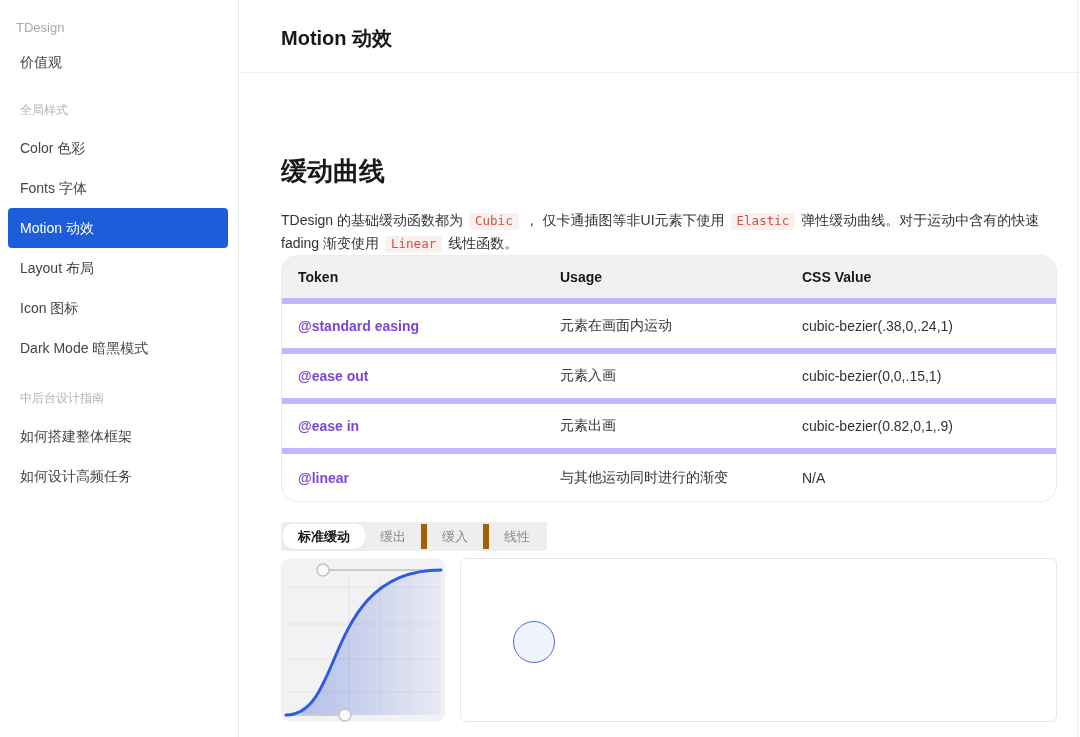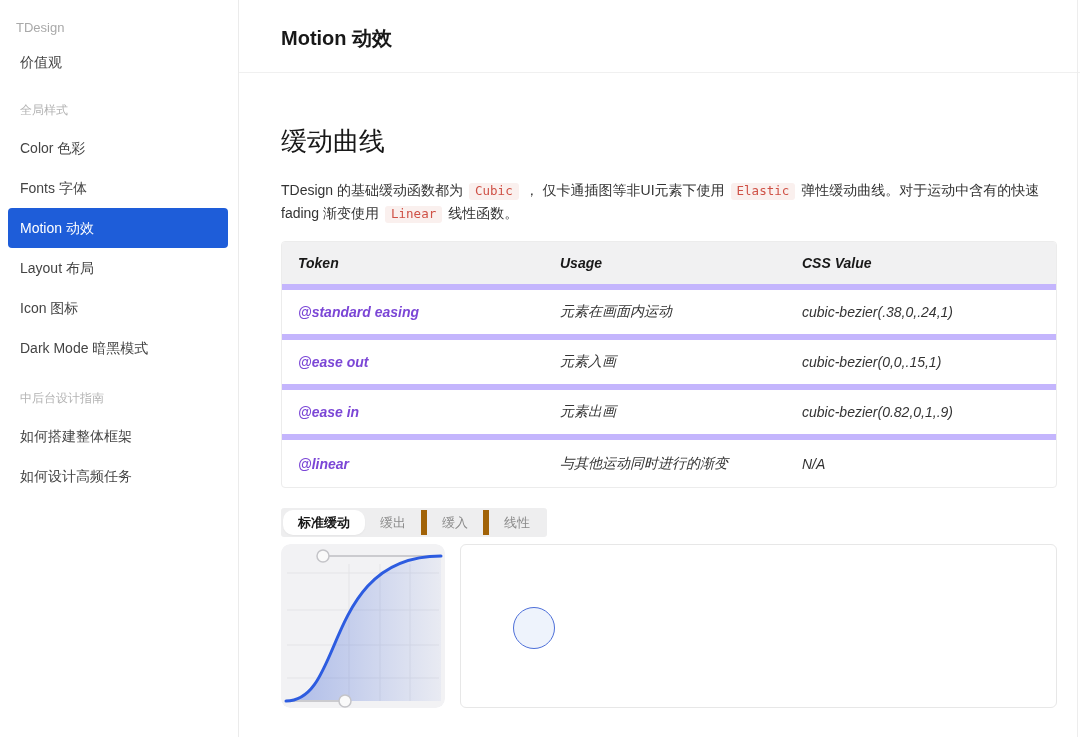--- a/index.html
+++ b/index.html
@@ -15,29 +15,29 @@
   .group-label { margin-top:10px; height:36px; line-height:36px; padding-left:20px; font-size:12px; color:#b3b3b3; }
   .group-label.second { margin-top:12px; }
   .nav-item.active { background:var(--brand-blue,#1e5dd9); color:#fff; margin:0 10px 0 8px; padding-left:12px; border-radius:4px; }
 
   
   .main { flex:1; display:flex; flex-direction:column; min-width:0; }
   .page-header { height:73px; border-bottom:1px solid #f0f0f0; padding:24px 0 0 42px; flex:none; }
   .page-title { font-size:20px; font-weight:700; color:#181818; line-height:28px; }
   .content { padding:0 23px 0 42px; }
 
-  h2.section-title { margin-top:50px; font-size:26px; line-height:36px; font-weight:400; color:#181818; }
+  h2.section-title { margin-top:80px; font-size:26px; line-height:36px; font-weight:700; color:#181818; }
 
   p.intro { margin-top:20px; font-size:14px; line-height:22px; color:#333; }
   .chip { font-family:"DejaVu Sans Mono","Liberation Mono",monospace; font-size:12.5px;
           color:var(--code-text,#cf5146); background:var(--code-bg,#faf0ee);
           padding:0 6px 2px; border-radius:3px; margin:0 6px; white-space:nowrap; }
 
   
-  .table-wrap { margin-top:16px; border:1px solid #ececec; border-radius:4px; overflow:hidden;font-style:italic; }
+  .table-wrap { margin-top:0; border:1px solid #ececec; border-radius:16px; overflow:hidden; }
   table { width:100%; border-collapse:collapse; table-layout:fixed; font-size:14px; }
   th { background:#f1f1f2; text-align:left; font-weight:700; color:#181818; height:45px; padding-left:16px; }
   td { height:50px; padding-left:16px; border-top:6px solid #c4b5fd; color:#333; }
   td.token { color:var(--token-purple,#7b46d6); font-weight:700; cursor:pointer; }
 
   
   .tabs { display:inline-flex; margin-top:20px; background:#eeeeef; border-radius:3px; padding:2px; }
   .tab { line-height:25px; padding:0 15px; font-size:13px; color:#8a8a8a; cursor:pointer; white-space:nowrap; }
   .tab.active { background:#fff; color:#181818; font-weight:700; border-radius:10px; box-shadow:0 1px 2px rgba(0,0,0,.04); }
   .tab:not(.active) + .tab:not(.active) { border-left:6px solid #a16207; }

